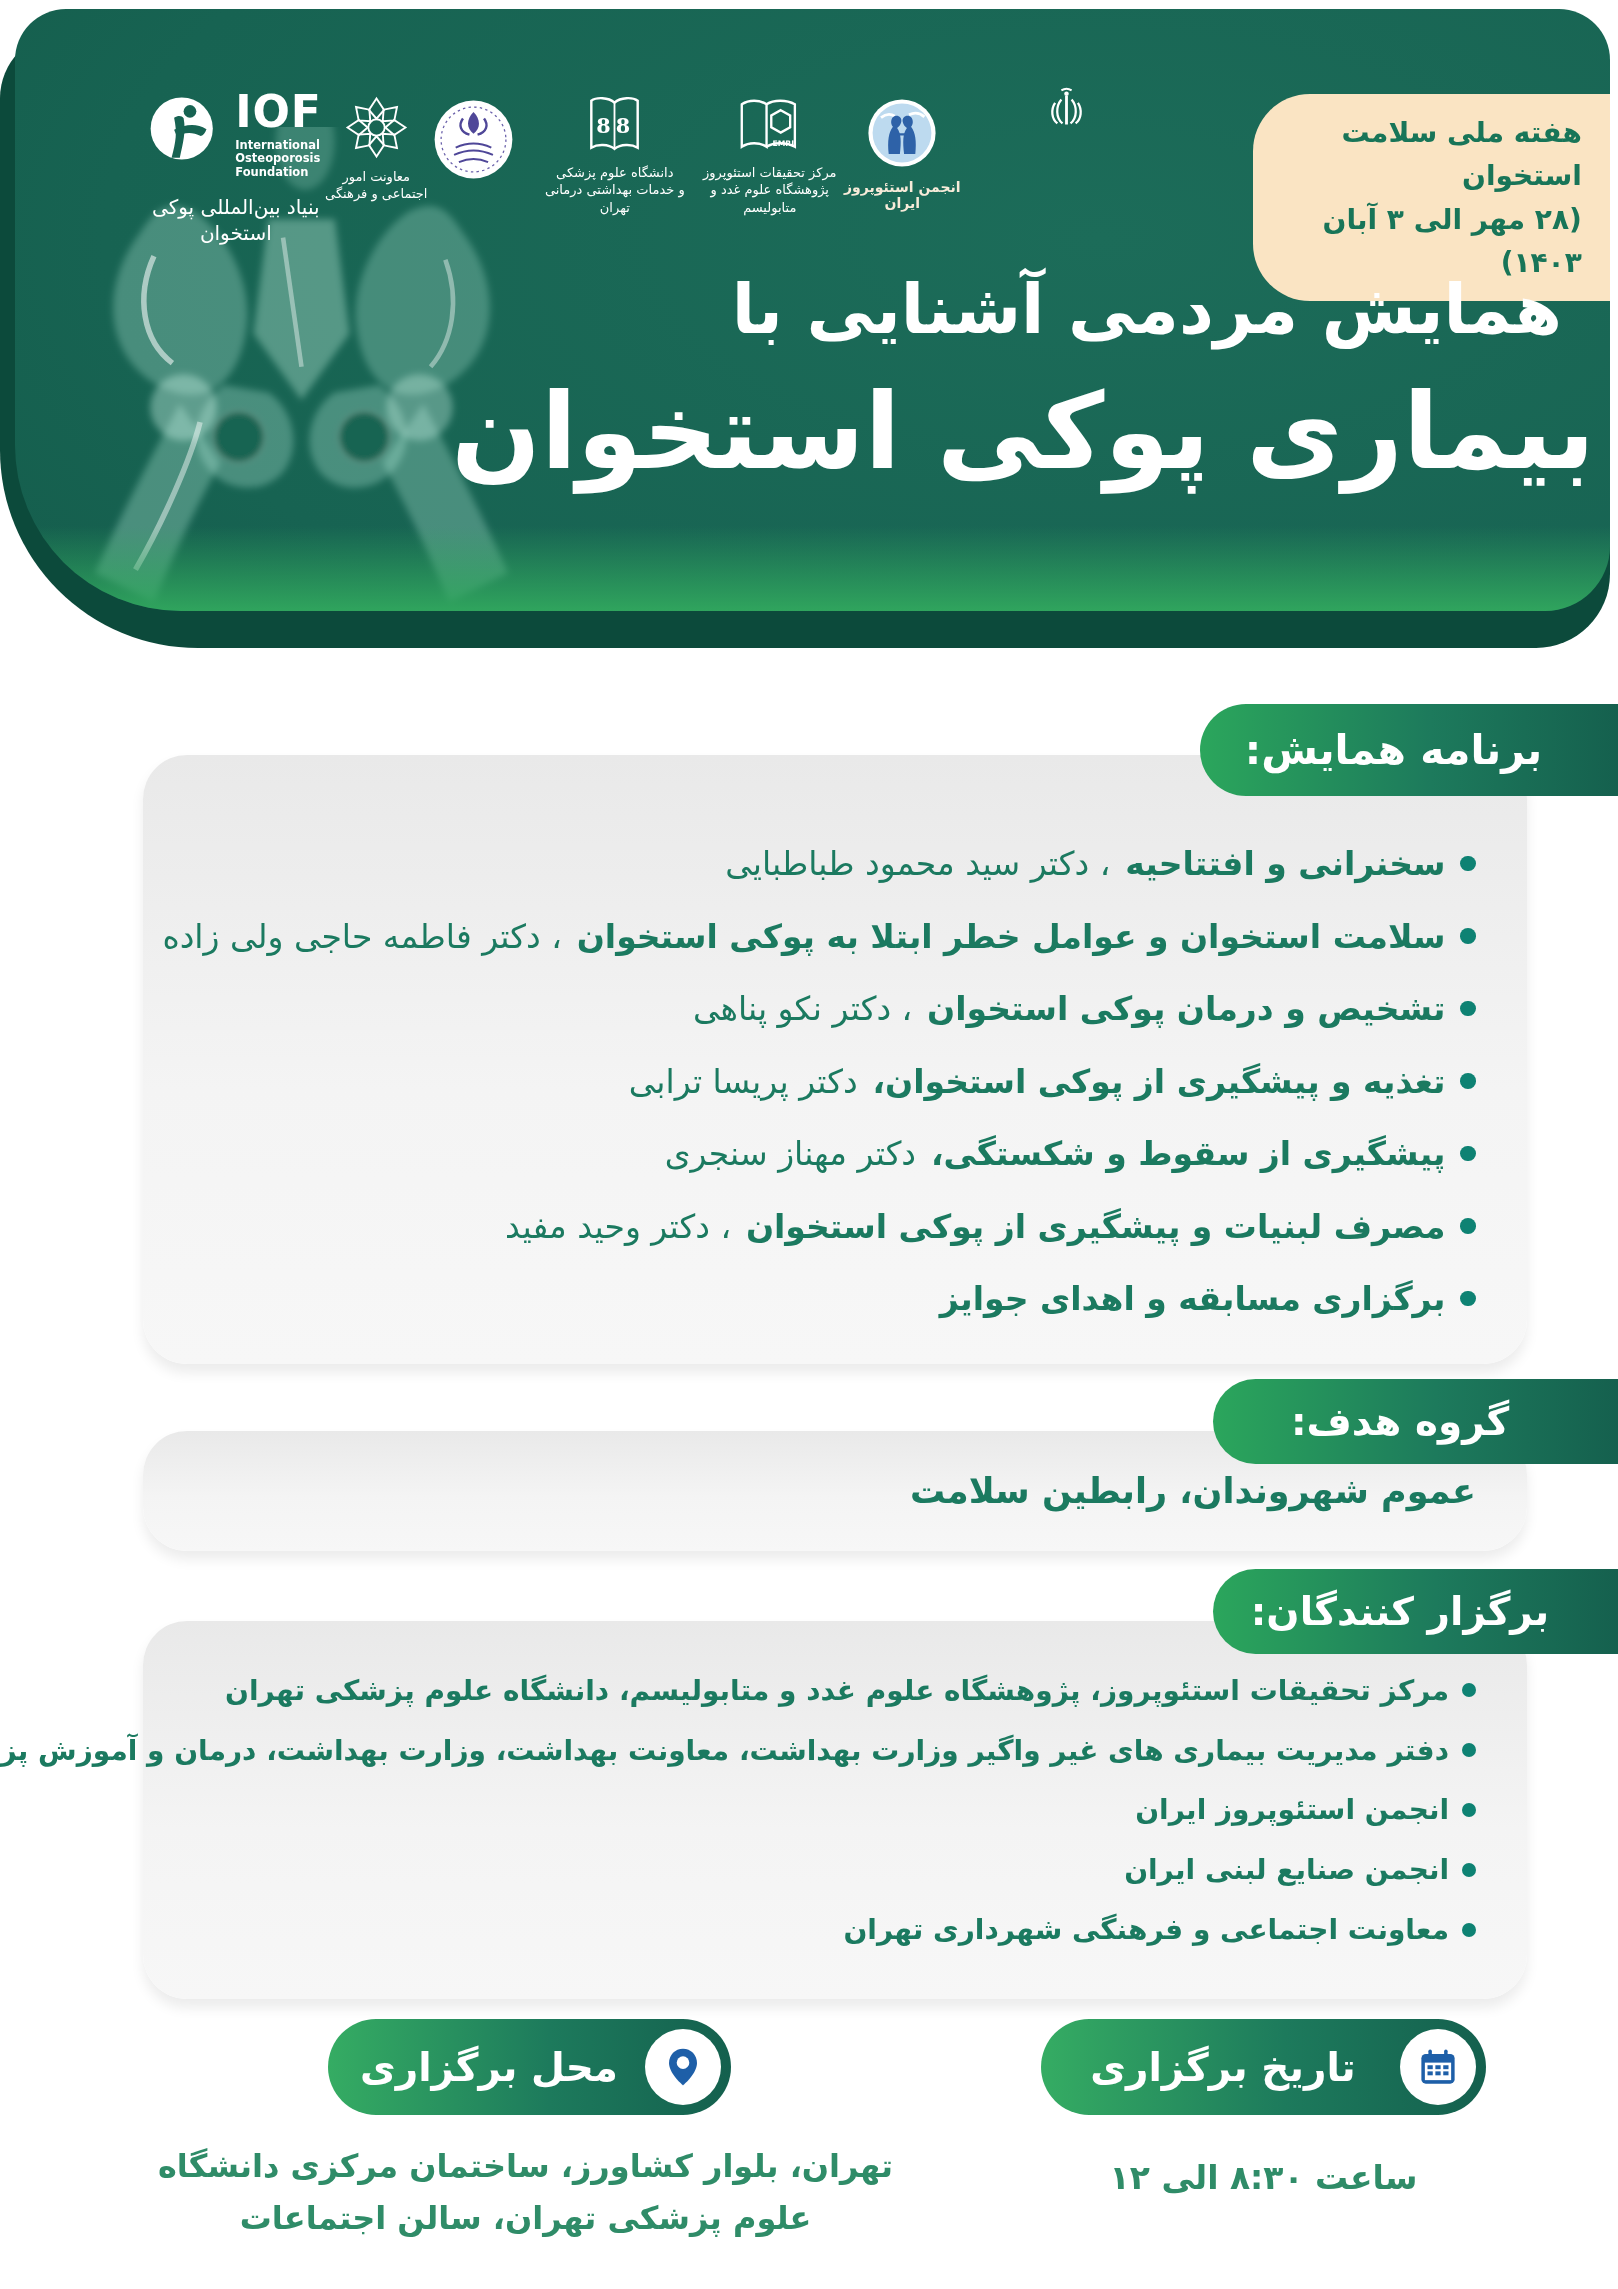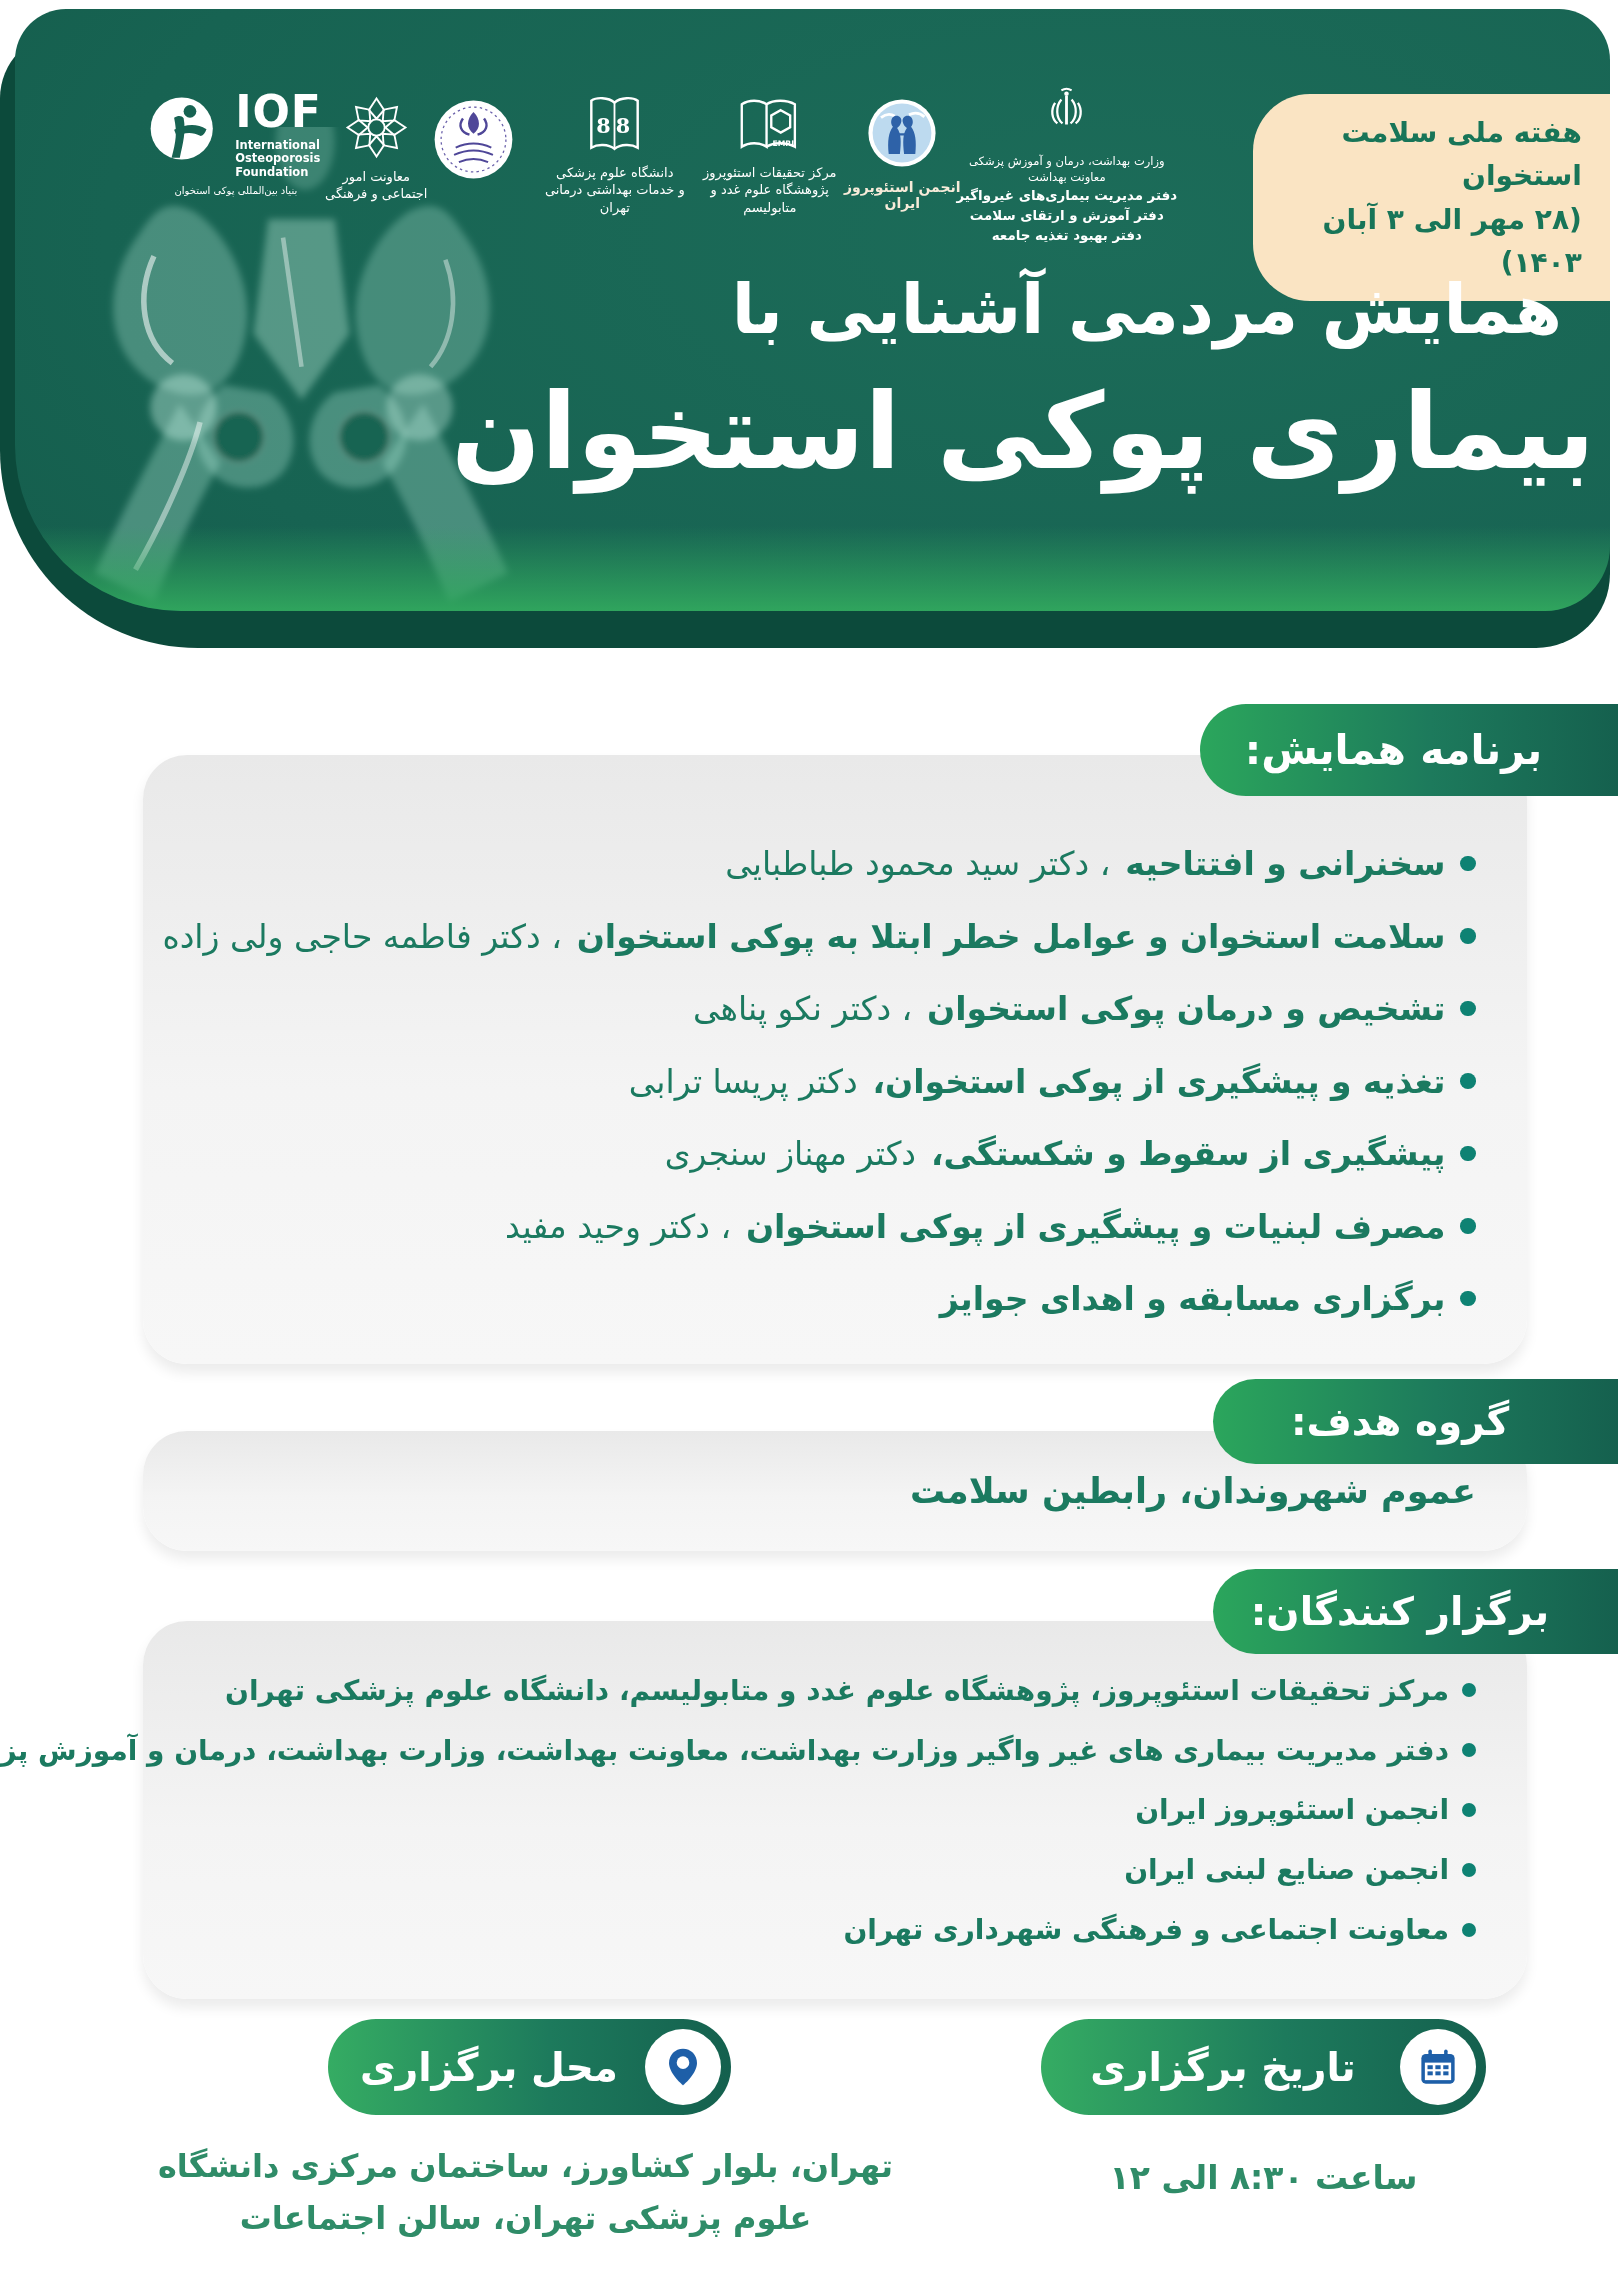--- a/index.html
+++ b/index.html
@@ -22,21 +22,21 @@
 
   .title1{position:absolute;right:48px;top:261px;font-size:68px;font-weight:bold;color:#fff;direction:rtl;white-space:nowrap;}
   .title2{position:absolute;right:14.8px;top:362px;font-size:105px;font-weight:bold;color:#fff;direction:rtl;white-space:nowrap;}
 
   
   .logo{position:absolute;color:#fff;text-align:center;}
   .logo-iof{left:135px;top:79px;width:172px;}
   .iof-row{display:flex;align-items:flex-start;gap:22px;}
   .iof-big{font-size:44px;font-weight:bold;line-height:1;margin-top:1.8px;letter-spacing:0.9px;}
   .iof-sub{font-size:11.5px;font-weight:bold;text-align:left;line-height:1.2;margin-top:4.6px;}
-  .logo-label{font-size:10px;margin-top:4px;line-height:1.3;}
+  .logo-label{font-size:20px;margin-top:14px;line-height:1.3;}
   .logo-label-sm{font-size:13px;margin-top:5.5px;line-height:1.35;}
   .logo-muni{left:310px;top:87px;width:103px;}
   .logo-seal{left:415px;top:90px;width:88px;}
   .logo-tums{left:528px;top:85px;width:144px;}
   .logo-emri{left:672px;top:87px;width:166px;}
   .logo-osteo{left:823px;top:89px;width:129px;}
   .osteo-label{font-size:14px;font-weight:bold;margin-top:8.3px;color:#F7EBD9;}
   .logo-ministry{left:934px;top:78px;width:236px;}
   .min-line{font-size:11.5px;line-height:1.45;}
   .min-line-b{font-size:13.4px;font-weight:bold;line-height:1.5;}
@@ -202,27 +202,20 @@
     <div class="logo logo-ministry">
       <svg width="57" height="57" viewBox="0 0 100 100" fill="none" stroke="#fff">
         <path d="M50 16 L50 66" stroke-width="5"></path>
         <circle cx="50" cy="12" r="4" fill="#fff" stroke="none"></circle>
         <path d="M41 22 C31 34 31 54 43 64" stroke-width="4"></path>
         <path d="M30 28 C22 40 24 56 34 64" stroke-width="4"></path>
         <path d="M59 22 C69 34 69 54 57 64" stroke-width="4"></path>
         <path d="M70 28 C78 40 76 56 66 64" stroke-width="4"></path>
         <path d="M41 6 Q50 0 59 6" stroke-width="3.5"></path>
       </svg>
-      <div dir="rtl" style="margin-top:5.5px;">
-        <div class="min-line">وزارت بهداشت، درمان و آموزش پزشکی</div>
-        <div class="min-line">معاونت بهداشت</div>
-        <div class="min-line-b">دفتر مدیریت بیماری‌های غیرواگیر</div>
-        <div class="min-line-b">دفتر آموزش و ارتقای سلامت</div>
-        <div class="min-line-b">دفتر بهبود تغذیه جامعه</div>
-      </div>
     </div>
 
     <div class="week-badge">
       <div>هفته ملی سلامت استخوان</div>
       <div>(۲۸ مهر الی ۳ آبان ۱۴۰۳)</div>
     </div>
 
     <div class="title1">همایش مردمی آشنایی با</div>
     <div class="title2">بیماری پوکی استخوان</div>
 

